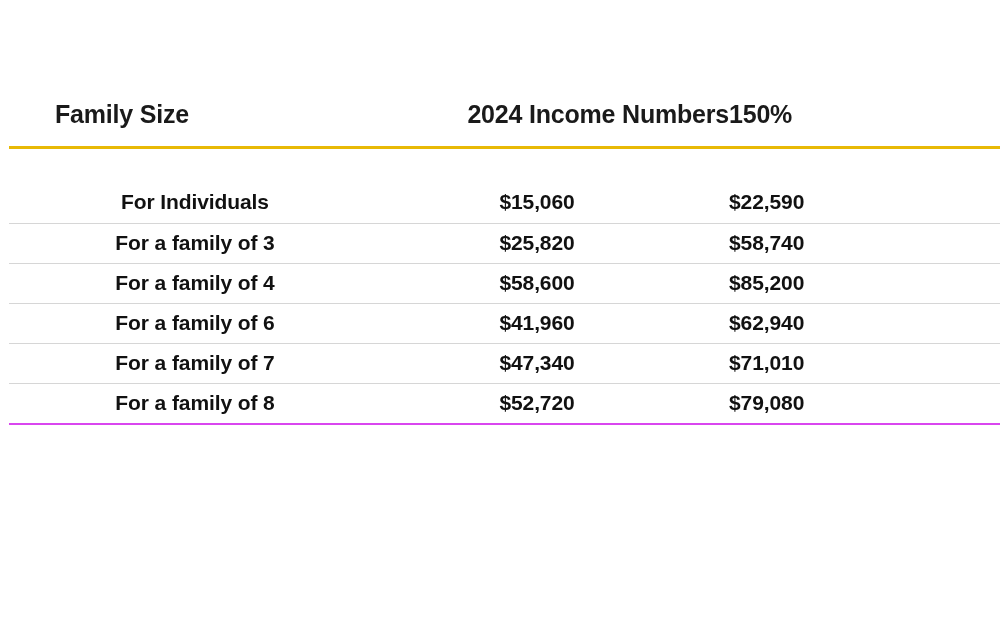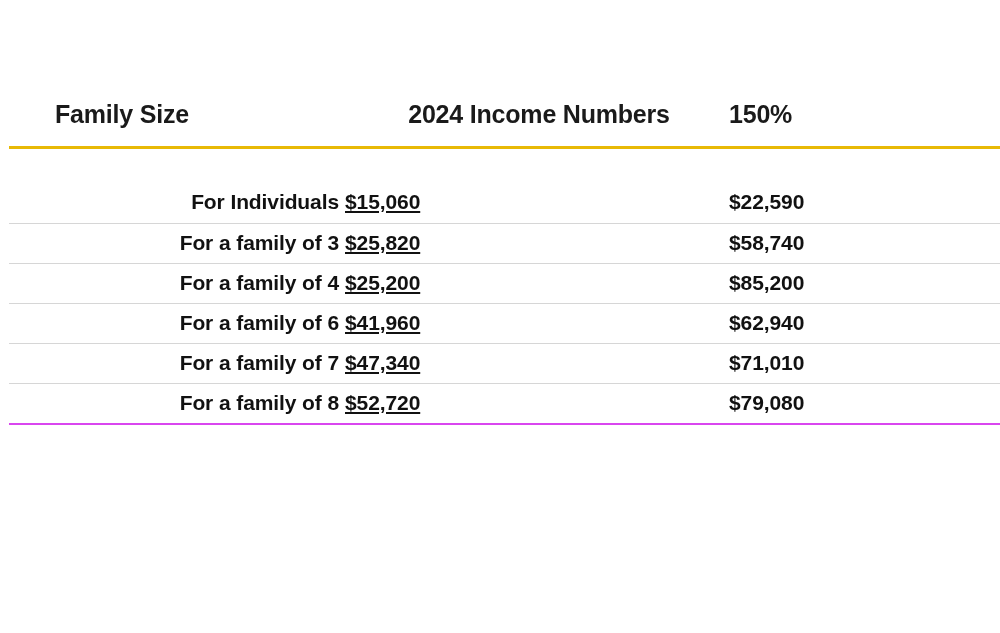--- a/index.html
+++ b/index.html
@@ -46,21 +46,21 @@
     padding: 0 0 16px 0;
     vertical-align: bottom;
     letter-spacing: -0.2px;
   }
 
   th.h-family {
     text-align: left;
     padding-left: 46px;
   }
   th.h-income {
-    text-align: center;
+    text-align: right;
     padding-left: 10px;
   }
   th.h-percent {
     text-align: left;
     padding-right: 72px;
   }
 
   thead tr.rule-row td {
     padding: 0;
     height: 4px;
@@ -86,26 +86,26 @@
     border-bottom: 1px solid #d6d6d6;
     letter-spacing: -0.1px;
   }
 
   tbody tr.first-row td {
     border-top: none;
     padding-bottom: 9px;
   }
 
   td.cell-label {
-    text-align: right;
+    text-align: center;
     padding-left: 42px;
   }
   td.cell-amount {
+    text-align: center;
     padding-left: 6px;
-    text-decoration: underline;
   }
   td.cell-percent {
     text-align: left;
     padding-right: 72px;
   }
 
   tbody tr.last-row td {
     border-bottom: 2px solid #d946ef;
   }
 </style>
@@ -141,21 +141,21 @@
           <td class="cell-amount">$15,060</td>
           <td class="cell-percent">$22,590</td>
         </tr>
         <tr>
           <td class="cell-label">For a family of  3</td>
           <td class="cell-amount">$25,820</td>
           <td class="cell-percent">$58,740</td>
         </tr>
         <tr>
           <td class="cell-label">For a family of  4</td>
-          <td class="cell-amount">$25,200</td>
+          <td class="cell-amount">$58,600</td>
           <td class="cell-percent">$85,200</td>
         </tr>
         <tr>
           <td class="cell-label">For a family of  6</td>
           <td class="cell-amount">$41,960</td>
           <td class="cell-percent">$62,940</td>
         </tr>
         <tr>
           <td class="cell-label">For a family of  7</td>
           <td class="cell-amount">$47,340</td>

